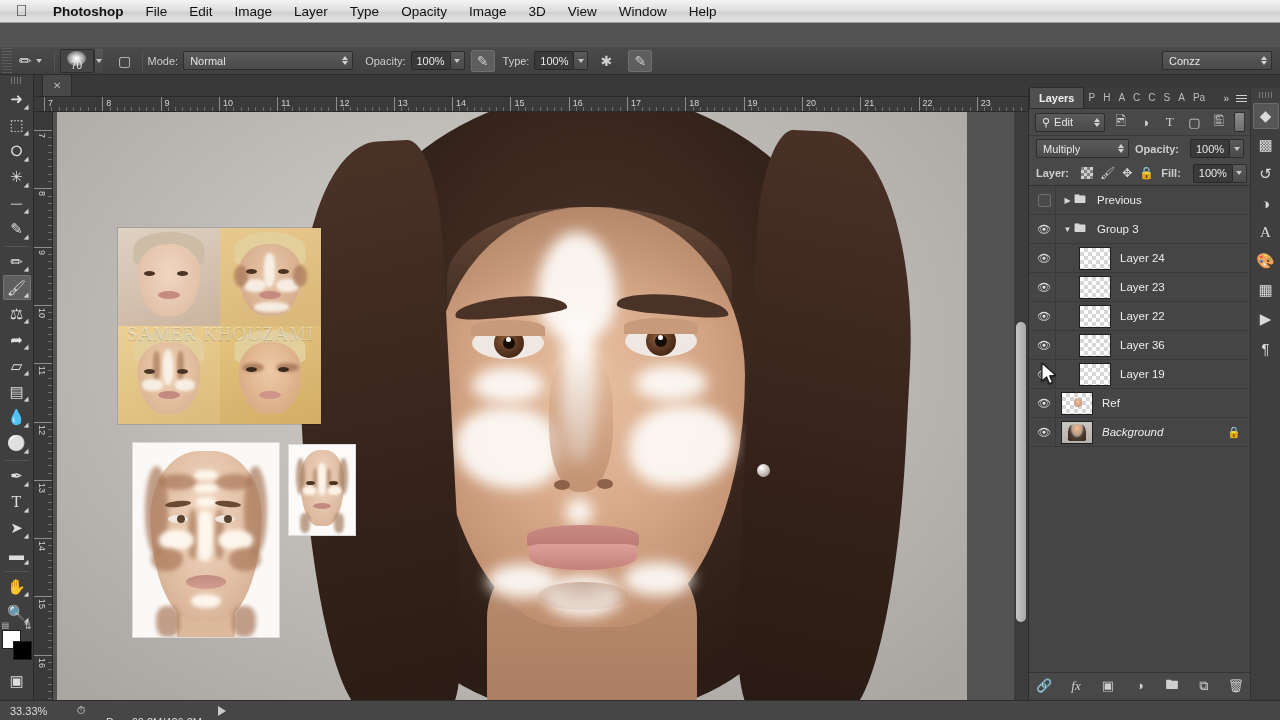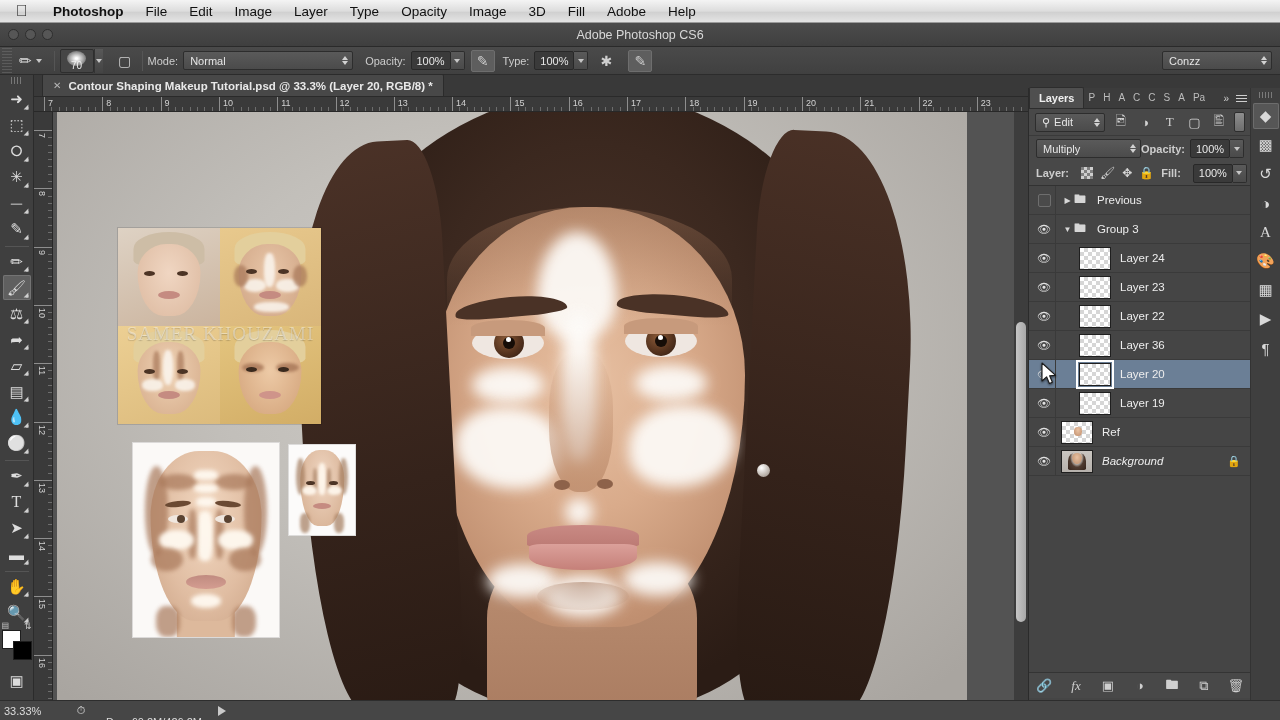--- a/index.html
+++ b/index.html
@@ -306,21 +306,21 @@
     height:27px; display:flex; align-items:center; gap:6px; padding:0 6px;
     border-bottom:1px solid #3a3a3a; background:#484848;
   }
   .kind-sel { width:78px; height:19px; }
   .fl-ic { width:21px;height:21px;display:flex;align-items:center;justify-content:center;
     color:#d2d2d2; font-size:13px; }
   .fl-toggle { width:12px;height:20px;background:linear-gradient(180deg,#8e8e8e,#6d6d6d);
     border:1px solid #2e2e2e; border-radius:2px; margin-left:auto;}
 
   .blendrow {
-    height:25px; display:flex; align-items:center; padding:0 7px; background:#484848;
+    height:25px; display:flex; align-items:center; gap:6px; padding:0 7px; background:#484848;
   }
   .blend-sel { width:112px; height:19px; }
   .lockrow {
     height:25px; display:flex; align-items:center; gap:7px; padding:0 7px; background:#484848;
     border-bottom:1px solid #323232;
   }
   .lk-ic { width:17px;height:17px;display:flex;align-items:center;justify-content:center;
     font-size:12px; color:#d6d6d6; }
   .checker-sm { width:12px;height:12px;
     background-image: linear-gradient(45deg,#cfcfcf 25%,transparent 25%,transparent 75%,#cfcfcf 75%),
@@ -373,21 +373,21 @@
   
   .cursor { position:absolute; left:1040px; top:362px; width:20px; height:26px; z-index:60;
     filter: drop-shadow(0 1px 1px rgba(0,0,0,.6)); }
 
   
   .statusbar {
     position:absolute; bottom:0; left:0; width:1280px; height:20px;
     background:#464646; border-top:1px solid #2d2d2d;
     display:flex; align-items:center; font-size:11px; color:#dcdcdc;
   }
-  .zoomfield { width:70px; padding-left:4px; }
+  .zoomfield { width:70px; padding-left:10px; }
   .clock-ic { width:22px; display:flex;align-items:center;justify-content:center;font-size:11px;}
   .docinfo { margin-left:14px;margin-top:23px; }
   .play-tri { margin-left:16px; width:0;height:0;
     border-top:5px solid transparent;border-bottom:5px solid transparent;border-left:8px solid #cacaca;}
   .hscroll {
     position:absolute; bottom:2px; left:53px; width:975px; height:14px; background:#3d3d3d;
   }
   .hscroll-thumb { position:absolute; left:540px; top:2px; width:270px; height:10px;
     background: linear-gradient(180deg,#c6c6c6,#a8a8a8); border-radius:5px; }
   .vscroll { position:absolute; top:112px; right:252px; width:14px; height:588px; background:#3d3d3d;}
@@ -404,33 +404,25 @@
     <div class="apple-logo"></div>
     <div class="mi bold">Photoshop</div>
     <div class="mi">File</div>
     <div class="mi">Edit</div>
     <div class="mi">Image</div>
     <div class="mi">Layer</div>
     <div class="mi">Type</div>
     <div class="mi">Opacity</div>
     <div class="mi">Image</div>
     <div class="mi">3D</div>
-    <div class="mi">Fill</div>
-    <div class="mi">Adobe</div>
+    <div class="mi">View</div>
+    <div class="mi">Window</div>
     <div class="mi">Help</div>
   </div>
 
-  <div class="titlebar">
-    <div class="tl-dots">
-      <div class="tl-dot"></div>
-      <div class="tl-dot"></div>
-      <div class="tl-dot"></div>
-    </div>
-    <div class="title">Adobe Photoshop CS6</div>
-  </div>
 
   <div class="optionsbar">
     <div class="grip"></div>
     <div class="ob-tool">
       <span class="brushglyph">✏</span>
       <span class="tiny-tri"></span>
     </div>
     <div class="sep-v"></div>
     <div class="brushbox">
       <div class="brushdot"></div>
@@ -477,21 +469,20 @@
       <span class="updown">
           <i class="ud-u"></i>
           <i class="ud-d"></i>
         </span>
     </div>
   </div>
 
   <div class="tabbar">
     <div class="doctab">
       <span class="tab-x">✕</span>
-      <span>Contour Shaping Makeup Tutorial.psd @ 33.3% (Layer 20, RGB/8) *</span>
     </div>
   </div>
 
   <div class="toolbar">
     <div class="tb-grip"></div>
     <div class="tool">➜<span class="corner"></span></div>
     <div class="tool">⬚<span class="corner"></span></div>
     <div class="tool">⭘<span class="corner"></span></div>
     <div class="tool">✳<span class="corner"></span></div>
     <div class="tool">⏤<span class="corner"></span></div>
@@ -1052,26 +1043,20 @@
           <div class="thumb indent"></div>
           <div class="lname">Layer 22</div>
         </div>
         <div class="lrow">
           <div class="eye">👁</div>
           <div class="col-sep"></div>
           <div class="thumb indent"></div>
           <div class="lname">Layer 36</div>
         </div>
 
-        <div class="lrow sel">
-          <div class="eye">👁</div>
-          <div class="col-sep"></div>
-          <div class="thumb indent selected"></div>
-          <div class="lname">Layer 20</div>
-        </div>
         <div class="lrow">
           <div class="eye">👁</div>
           <div class="col-sep"></div>
           <div class="thumb indent"></div>
           <div class="lname">Layer 19</div>
         </div>
         <div class="lrow">
           <div class="eye">👁</div>
           <div class="col-sep"></div>
           <div class="thumb ref-th"></div>

